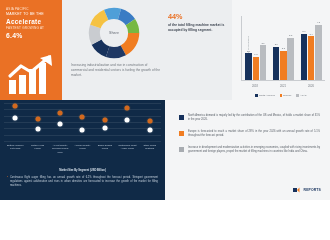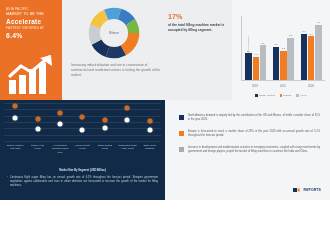--- a/index.html
+++ b/index.html
@@ -191,21 +191,21 @@
           <circle cx="21" cy="21" r="15.9" fill="none" stroke="#4f9fd8" stroke-width="9" stroke-dasharray="11 89" stroke-dashoffset="-68"></circle>
           <circle cx="21" cy="21" r="15.9" fill="none" stroke="#3a7cc4" stroke-width="9" stroke-dasharray="11 89" stroke-dashoffset="-79"></circle>
           <circle cx="21" cy="21" r="15.9" fill="none" stroke="#76b843" stroke-width="9" stroke-dasharray="10 90" stroke-dashoffset="-90"></circle>
         </svg>
         <div class="donut-center-label">Share</div>
       </div>
       <div class="donut-caption">Increasing industrialization and rise in construction of commercial and residential sectors is fueling the growth of the market.</div>
     </div>
 
     <div class="callout">
-      <div class="callout-pct">17%</div>
+      <div class="callout-pct">44%</div>
       <div class="callout-text">of the total filling machine market is occupied by filling segment.</div>
     </div>
 
     <div class="bar-panel">
       <div class="bar-ylabel">Market Size (USD Billion)</div>
       <div class="bar-plot" id="barPlot">
           <div class="bar-group">
             <div class="bar navy" style="height: 42%;">
               <span>2.1</span>
             </div>

